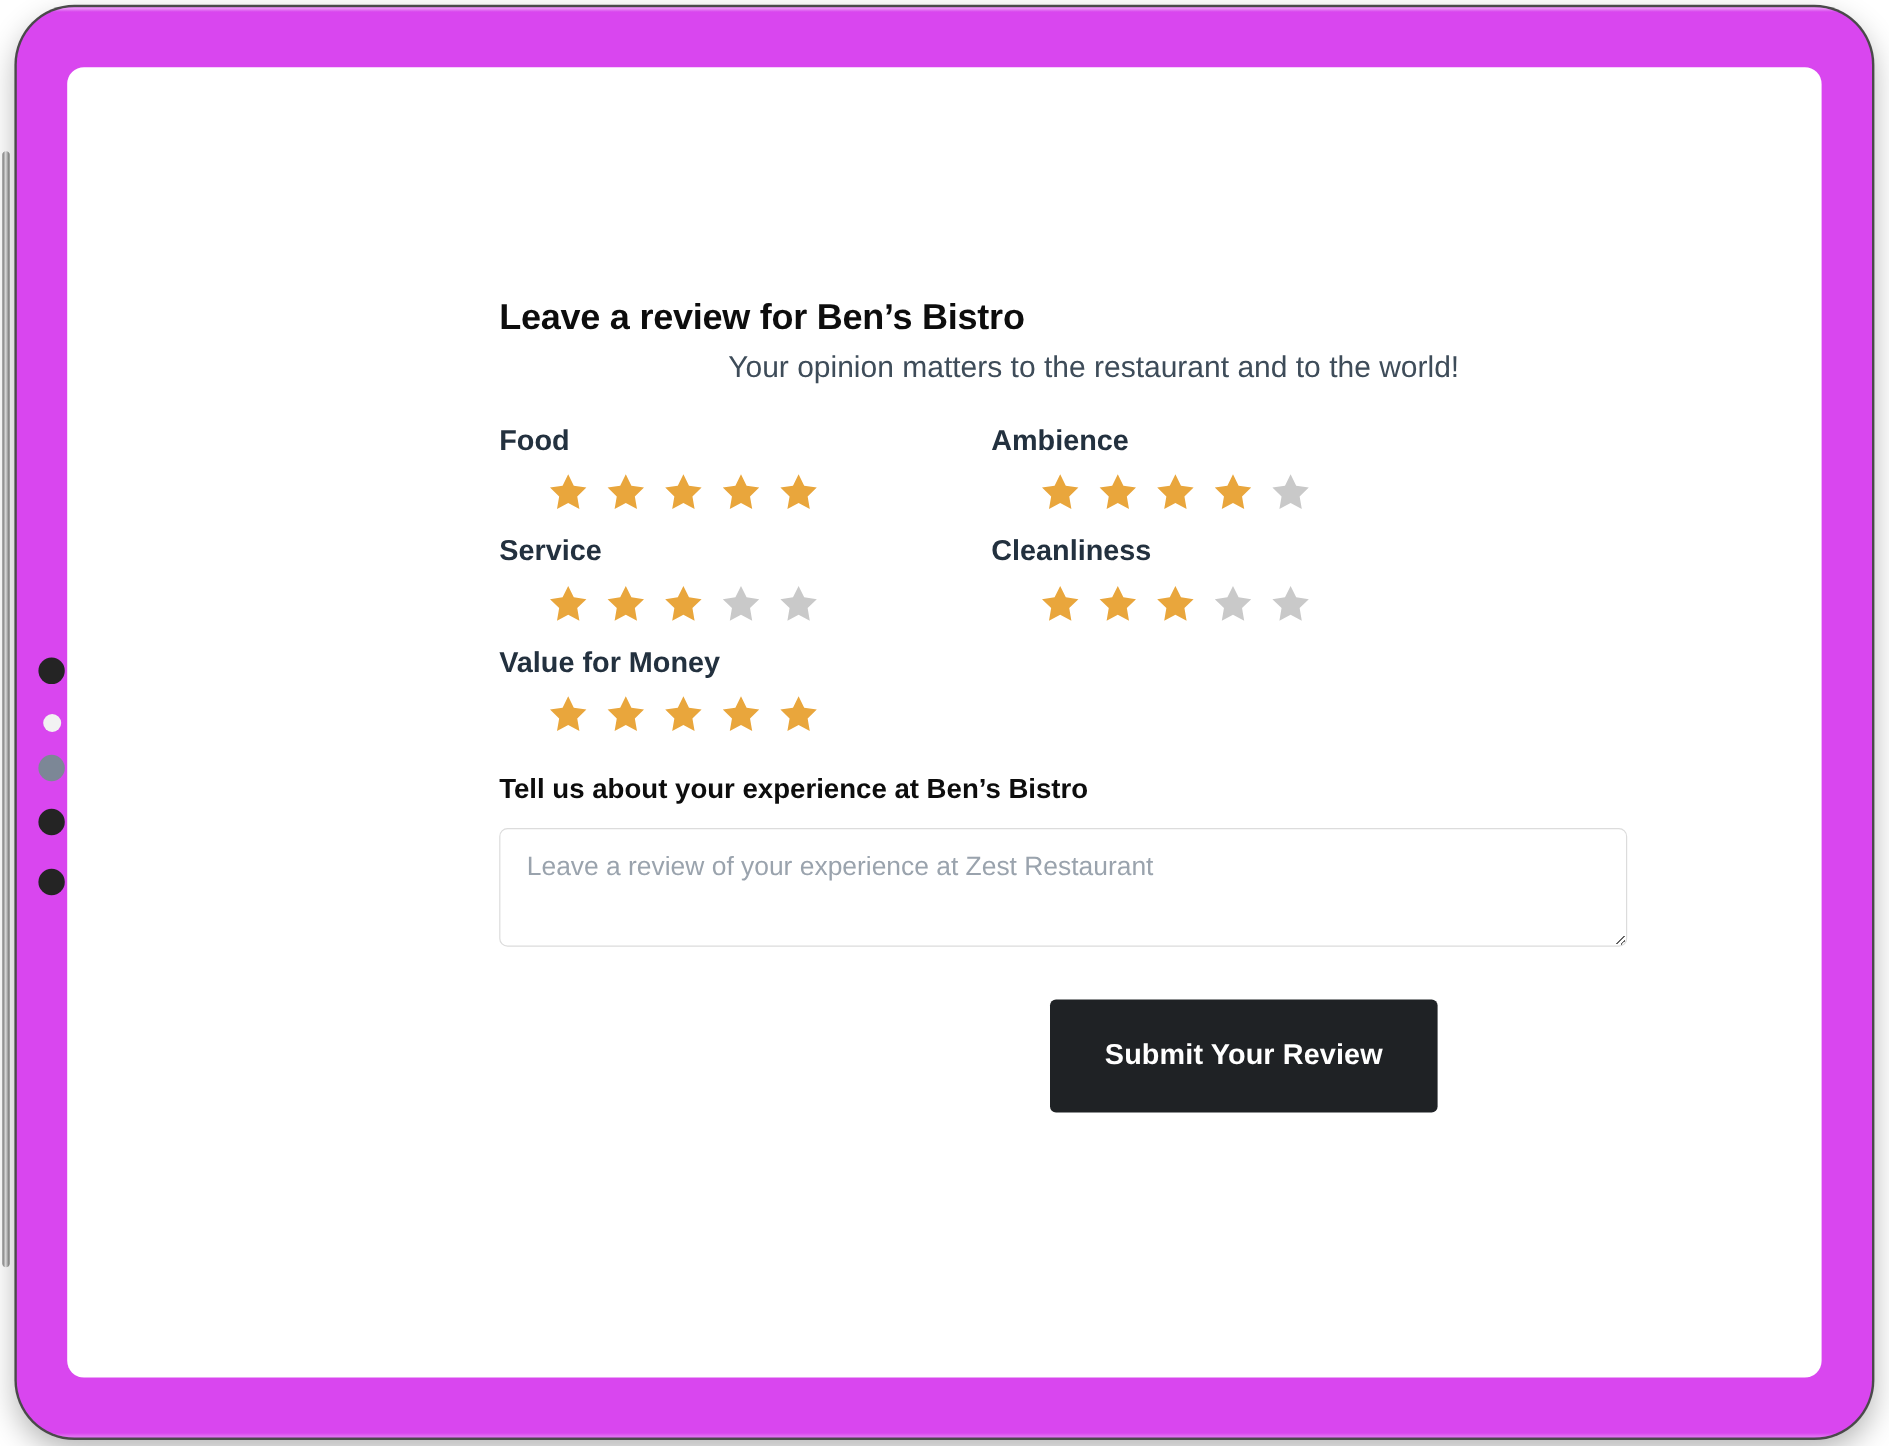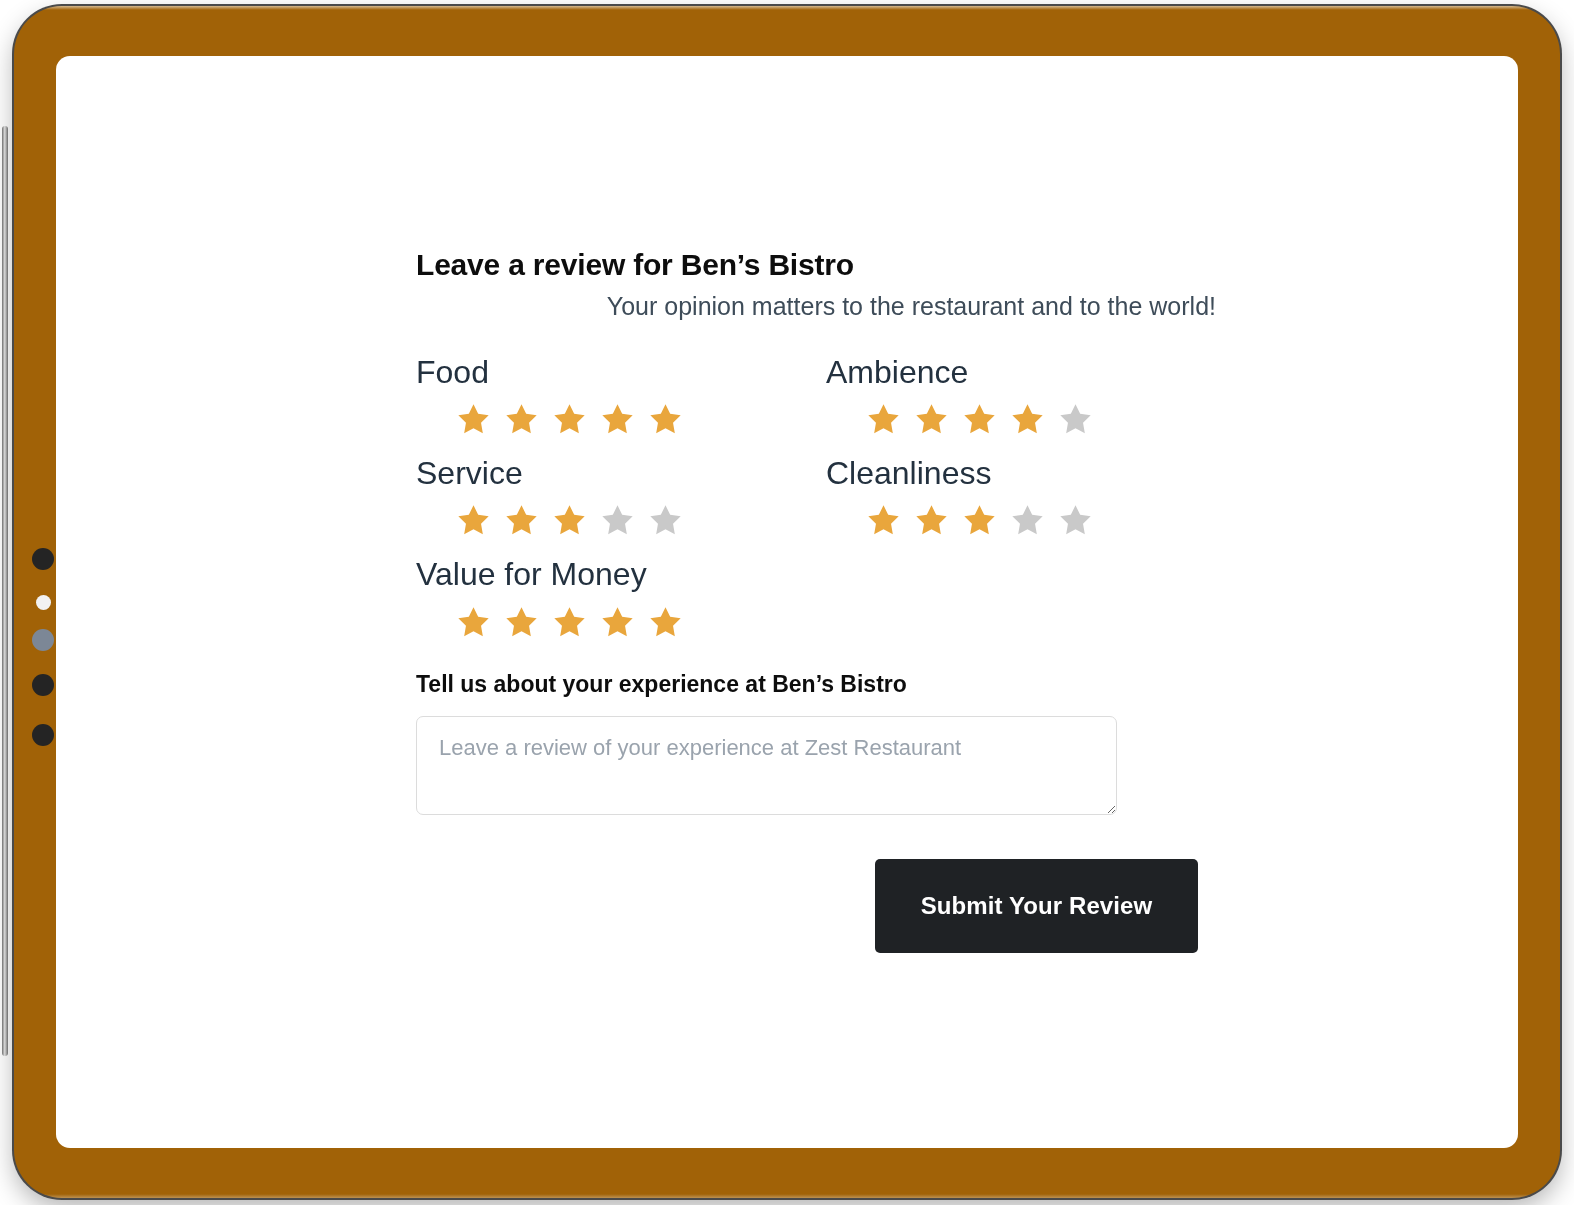--- a/index.html
+++ b/index.html
@@ -12,21 +12,21 @@
     overflow: hidden;
   }
 
   
   #tablet-frame {
     position: absolute;
     left: 14px;
     top: 6px;
     width: 1546px;
     height: 1192px;
-    background: #a16207;
+    background: #d946ef;
     border-radius: 48px;
     box-shadow: 0 0 0 2px #4a4a4a, 0 10px 26px rgba(0,0,0,0.30);
   }
   
   #tablet-edge-highlight {
     position: absolute;
     inset: 0;
     border-radius: 48px;
     pointer-events: none;
     background:
@@ -92,22 +92,22 @@
   }
 
   #ratings-grid {
     margin-top: 33px;
     display: grid;
     grid-template-columns: 410px 1fr;
     row-gap: 0px;
   }
   .rating-block { margin-bottom: 20px; }
   .rating-label {
-    font-size: 32px;
-    font-weight: 400;
+    font-size: 24px;
+    font-weight: 700;
     color: #23313f;
     line-height: 1.1;
   }
   .stars-row {
     margin-top: 12px;
     padding-left: 40px;
     display: flex;
     gap: 13px;
   }
   .star { width: 35px; height: 34px; display: block; }
@@ -117,21 +117,21 @@
   #experience-heading {
     margin-top: 12px;
     font-size: 23px;
     font-weight: bold;
     color: #0d0d0d;
     line-height: 1.2;
   }
 
   #review-textarea {
     margin-top: 18px;
-    width: 701px;
+    width: 940px;
     height: 99px;
     border: 1px solid #dcdcdc;
     border-radius: 7px;
     background: #ffffff;
     padding: 18px 22px;
     font-family: "Liberation Sans", sans-serif;
     font-size: 22px;
     color: #23313f;
     resize: both;
     outline: none;

